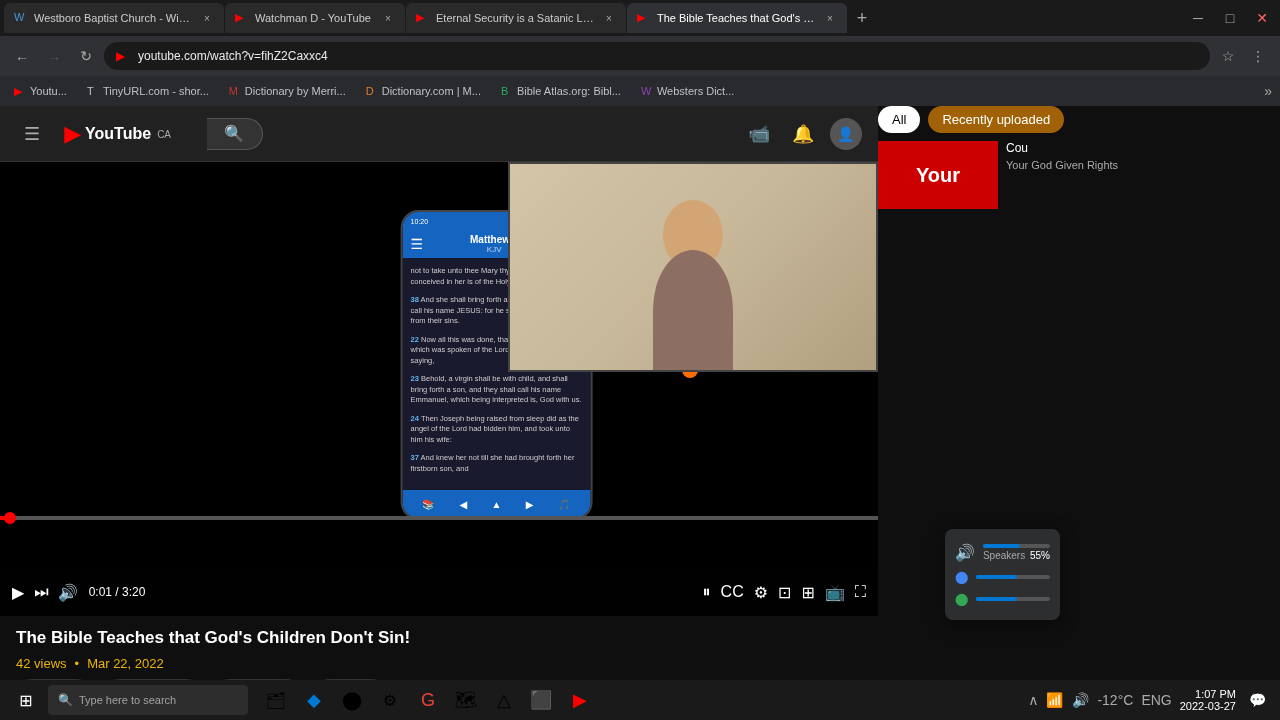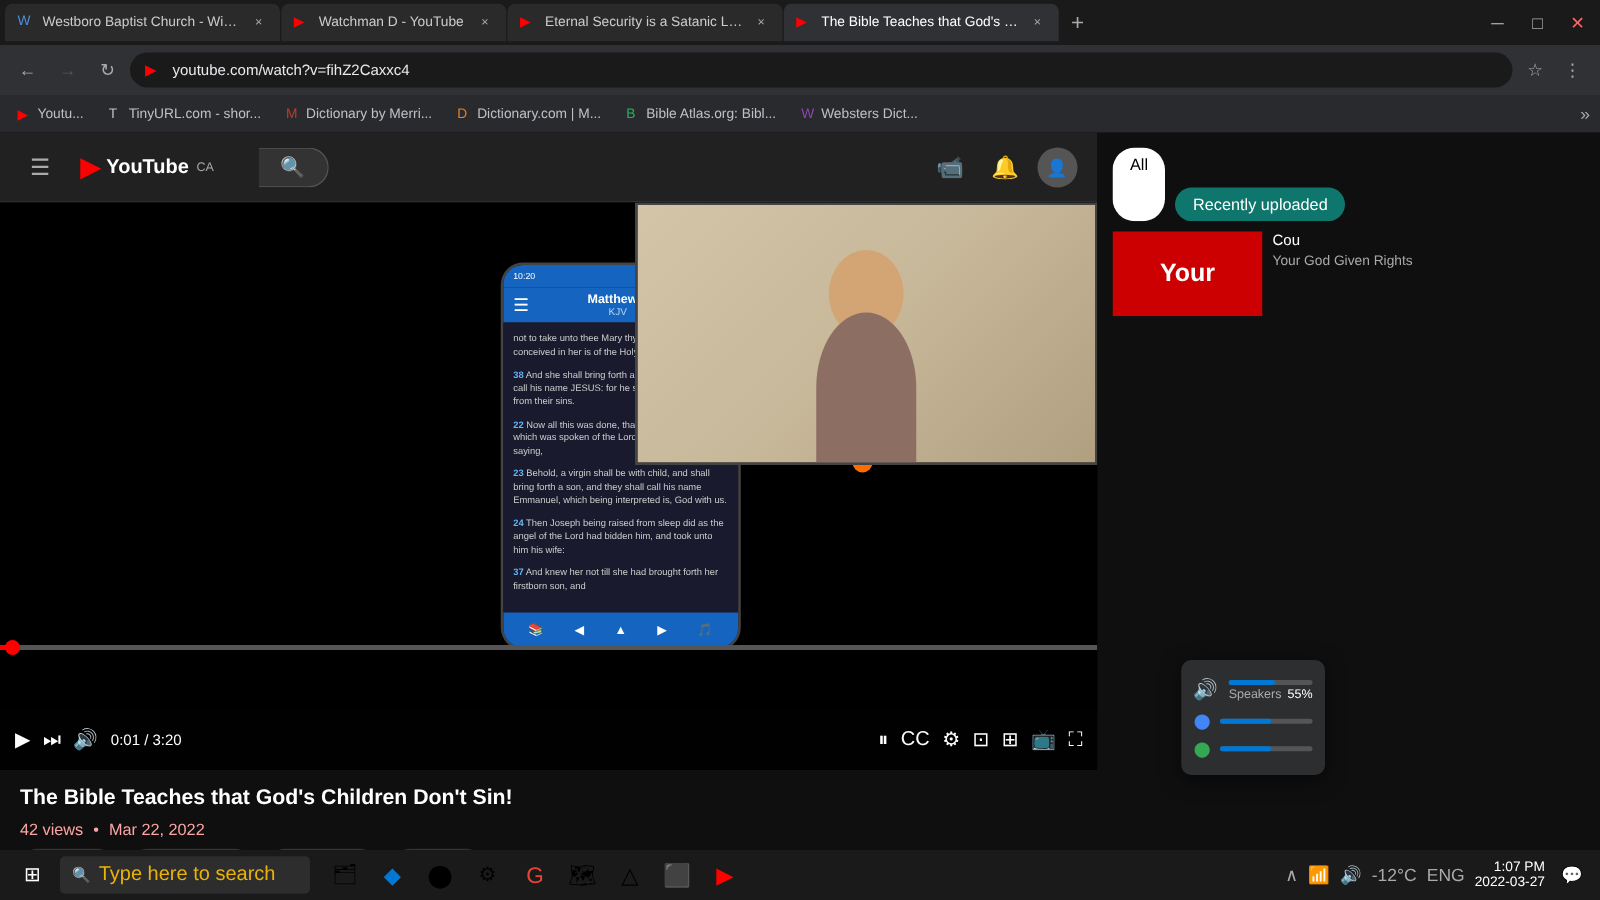--- a/index.html
+++ b/index.html
@@ -155,53 +155,53 @@
     .ctrl-btn { color: #fff; font-size: 16px; cursor: pointer; }
     .time-display { color: #fff; font-size: 12px; white-space: nowrap; }
     .ctrl-spacer { flex: 1; }
     .ctrl-right { display: flex; gap: 10px; align-items: center; }
 
     
     .video-info {
       background: #0f0f0f; padding: 12px 16px;
     }
     .video-title { color: #fff; font-size: 17px; font-weight: 600; margin-bottom: 8px; }
-    .video-meta { display: flex; align-items: flex-end; gap: 8px; color: #fca5a5; font-size: 13px; margin-bottom: 8px; }
+    .video-meta { display: flex; align-items: flex-end; gap: 8px; color: #eab308; font-size: 13px; margin-bottom: 8px; }
     .video-actions { display: flex; align-items: center; gap: 12px; }
     .action-btn {
       display: flex; align-items: center; gap: 6px;
       color: #aaa; font-size: 13px; cursor: pointer; padding: 6px 12px;
       border-radius: 18px; border: 1px solid #333;
     }
     .action-more { color: #aaa; font-size: 18px; cursor: pointer; margin-left: 8px; }
 
     
     .chips-row {
       display: flex; gap: 8px; margin-bottom: 8px; overflow: hidden;
     }
     .chip {
       padding: 6px 14px; border-radius: 18px; font-size: 13px; cursor: pointer;
       white-space: nowrap;
     }
     .chip.active { background: #fff; color: #000; }
-    .chip.inactive { background: #0f766e; color: #fff; margin-top: 32px; }
+    .chip.inactive { background: #a16207; color: #fff; }
 
     
     .taskbar {
       position: fixed; bottom: 0; left: 0; right: 0; height: 40px;
       background: #1a1a1a; display: flex; align-items: center;
       padding: 0 8px; gap: 4px; z-index: 200;
     }
     .taskbar-start { width: 36px; height: 36px; display: flex; align-items: center; justify-content: center; color: #fff; font-size: 16px; cursor: pointer; }
     .taskbar-search {
       display: flex; align-items: center; gap: 6px;
       background: #2d2d2d; border-radius: 4px; padding: 4px 10px;
       width: 200px; height: 30px;
     }
-    .taskbar-search-text { color: #eab308; font-size: 16px; }
+    .taskbar-search-text { color: #a3a3a3; font-size: 11px; }
     .taskbar-icons { display: flex; gap: 6px; margin-left: 8px; }
     .taskbar-icon { width: 32px; height: 32px; display: flex; align-items: center; justify-content: center; cursor: pointer; }
     .taskbar-spacer { flex: 1; }
     .taskbar-sys { display: flex; align-items: center; gap: 8px; }
     .taskbar-sys-icon { color: #aaa; font-size: 14px; cursor: pointer; }
     .taskbar-clock { color: #fff; font-size: 11px; text-align: right; }
     .taskbar-notif { width: 28px; height: 28px; display: flex; align-items: center; justify-content: center; color: #aaa; font-size: 14px; cursor: pointer; }
 
     
     .audio-overlay {
@@ -234,21 +234,21 @@
     .rec-bottom-title { color: #fff; font-size: 12px; line-height: 1.3; }
     .rec-bottom-channel { color: #aaa; font-size: 11px; margin-top: 2px; }
 
     
     .page-wrapper { display: flex; flex-direction: column; height: 720px; }
     .browser-area { flex-shrink: 0; }
     .content-area {
       flex: 1; display: flex; overflow: hidden;
     }
     .left-content { flex: 1; display: flex; flex-direction: column; overflow: hidden; }
-    .right-sidebar { width: 402px; background: #0f0f0f; flex-shrink: 0; padding: 12px; overflow: hidden; }
+    .right-sidebar { width: 402px; background: #0f0f0f; flex-shrink: 0; padding: 0; overflow: hidden; }
   </style>
 </head>
 <body>
 
 <div class="page-wrapper">
 
   <div class="browser-area">
 
     <div class="tab-bar">
 

